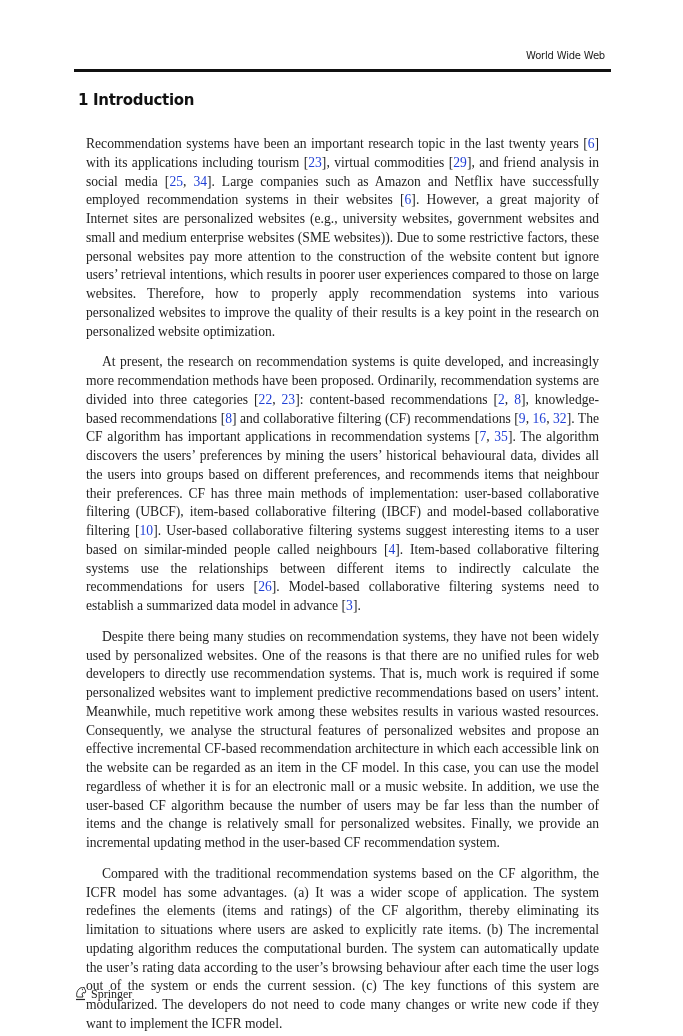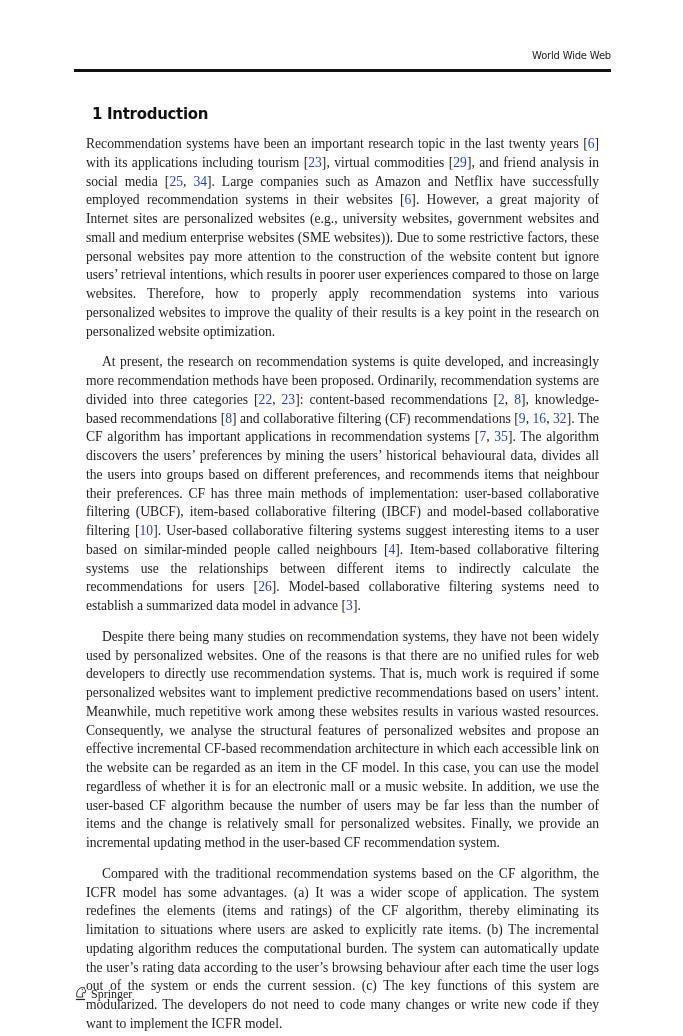--- a/index.html
+++ b/index.html
@@ -1,29 +1,29 @@
 <!DOCTYPE html>
 <html><head>
 <meta charset="utf-8">
 <style>
   html, body { margin: 0; padding: 0; background: #ffffff; }
   body { width: 683px; height: 1036px; position: relative; overflow: hidden; }
   .page { position: absolute; left: 0; top: 0; width: 683px; height: 1036px; background: #fff; }
   .running-head {
-    position: absolute; left: 74px; top: 50px; width: 537px; text-align: right;
+    position: absolute; left: 68px; top: 50px; width: 537px; text-align: right;
     font-family: "DejaVu Sans", sans-serif; font-size: 10px; color: #222;
     letter-spacing: -0.2px;
   }
   .head-rule {
     position: absolute; left: 74px; top: 69px; width: 537px; height: 3px; background: #111;
   }
   .section-title {
     position: absolute; left: 74px; top: 87px;
     font-family: "DejaVu Sans", sans-serif; font-weight: bold; font-size: 15px; color: #111;
-    letter-spacing: -0.3px; margin: 18px;
+    letter-spacing: -0.3px; margin: 4px;
   }
   .body-text {
     position: absolute; left: 74px; top: 123px; width: 537px;
     font-family: "Liberation Serif", serif; font-size: 13.6px; line-height: 18.75px;
     color: #222; text-align: justify;
   }
   .body-text p { margin: 12px; text-indent: 0; }
   .body-text p.indent { text-indent: 16px; }
   .cite { color: #1f3fd6; text-decoration: none; }
   .footer {

